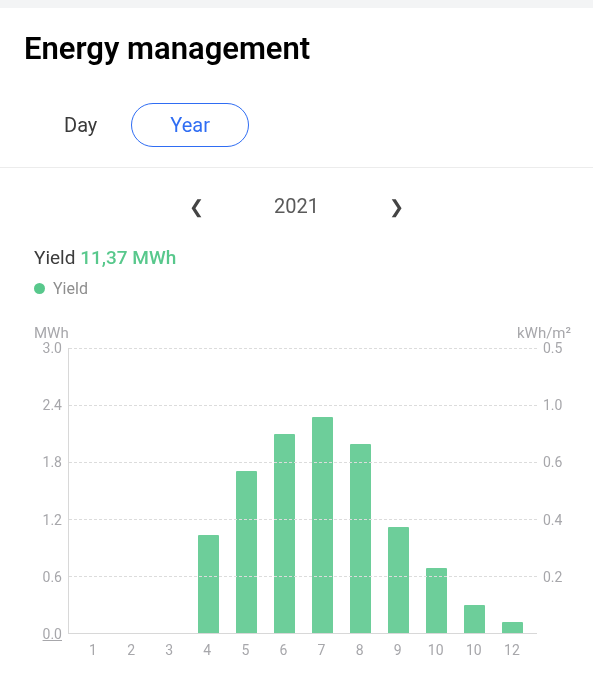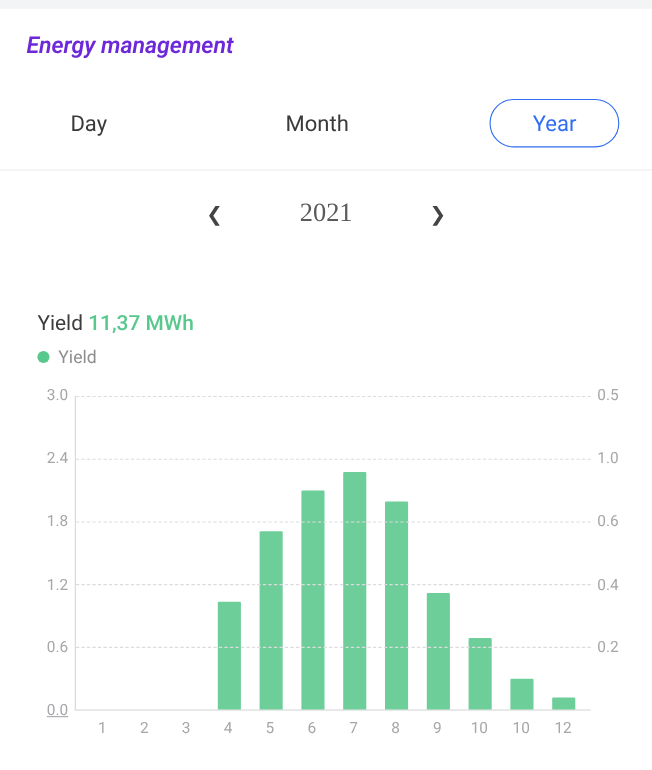--- a/index.html
+++ b/index.html
@@ -11,29 +11,28 @@
       overflow: hidden;
     }
     .topbar {
       height: 8px;
       background: #f3f4f5;
     }
     .header {
       padding: 22px 24px 18px 24px;
     }
     .title {
-      font-size: 21px;
+      font-size: 31px;
       font-weight: 600;
-      color: #6d28d9;
-      font-style: italic;
+      color: #000000;
     }
     .tabs {
       display: flex;
       align-items: center;
-      justify-content: space-between;
+      justify-content: flex-start;
       padding: 18px 30px 20px 30px;
       border-bottom: 1px solid #ececec;
     }
     .tab {
       font-size: 20px;
       color: #3a3a3a;
       padding: 10px 34px;
       border-radius: 24px;
       cursor: pointer;
     }
@@ -49,31 +48,29 @@
       gap: 70px;
       padding: 26px 0 22px 0;
     }
     .chev {
       font-size: 18px;
       color: #444;
       cursor: pointer;
       user-select: none;
     }
     .year-label {
-      font-size: 24px;
+      font-size: 20px;
       color: #5a5a5a;
-      font-family: Liberation Serif, serif;
     }
     .summary {
       padding: 6px 34px 4px 34px;
     }
     .yield-line {
       font-size: 19px;
       color: #3c3c3c;
-      margin-top: 46px;
     }
     .yield-value {
       color: #58c88c;
       font-weight: 500;
     }
     .legend {
       display: flex;
       align-items: center;
       gap: 8px;
       margin-top: 10px;
@@ -163,21 +160,20 @@
 <body>
 
 <div class="topbar"></div>
 
 <div class="header">
   <h1 class="title">Energy management</h1>
 </div>
 
 <div class="tabs">
   <div class="tab">Day</div>
-  <div class="tab">Month</div>
   <div class="tab active">Year</div>
 </div>
 
 <div class="year-nav">
   <span class="chev">❮</span>
   <span class="year-label">2021</span>
   <span class="chev">❯</span>
 </div>
 
 <div class="summary">
@@ -185,20 +181,24 @@
     <span>Yield</span>
     <span class="yield-value">11,37 MWh</span>
   </div>
   <div class="legend">
     <span class="dot"></span>
     <span>Yield</span>
   </div>
 </div>
 
 <div class="chart-wrap">
+  <div class="axis-units">
+    <span>MWh</span>
+    <span>kWh/m²</span>
+  </div>
   <div class="chart">
     <div class="yaxis-left" id="yaxis-left">
         <div class="ytick" style="bottom: 0%; text-decoration: underline;">0.0</div>
         <div class="ytick" style="bottom: 20%;">0.6</div>
         <div class="ytick" style="bottom: 40%;">1.2</div>
         <div class="ytick" style="bottom: 60%;">1.8</div>
         <div class="ytick" style="bottom: 80%;">2.4</div>
         <div class="ytick" style="bottom: 100%;">3.0</div>
       </div>
     <div class="plot" id="plot">

